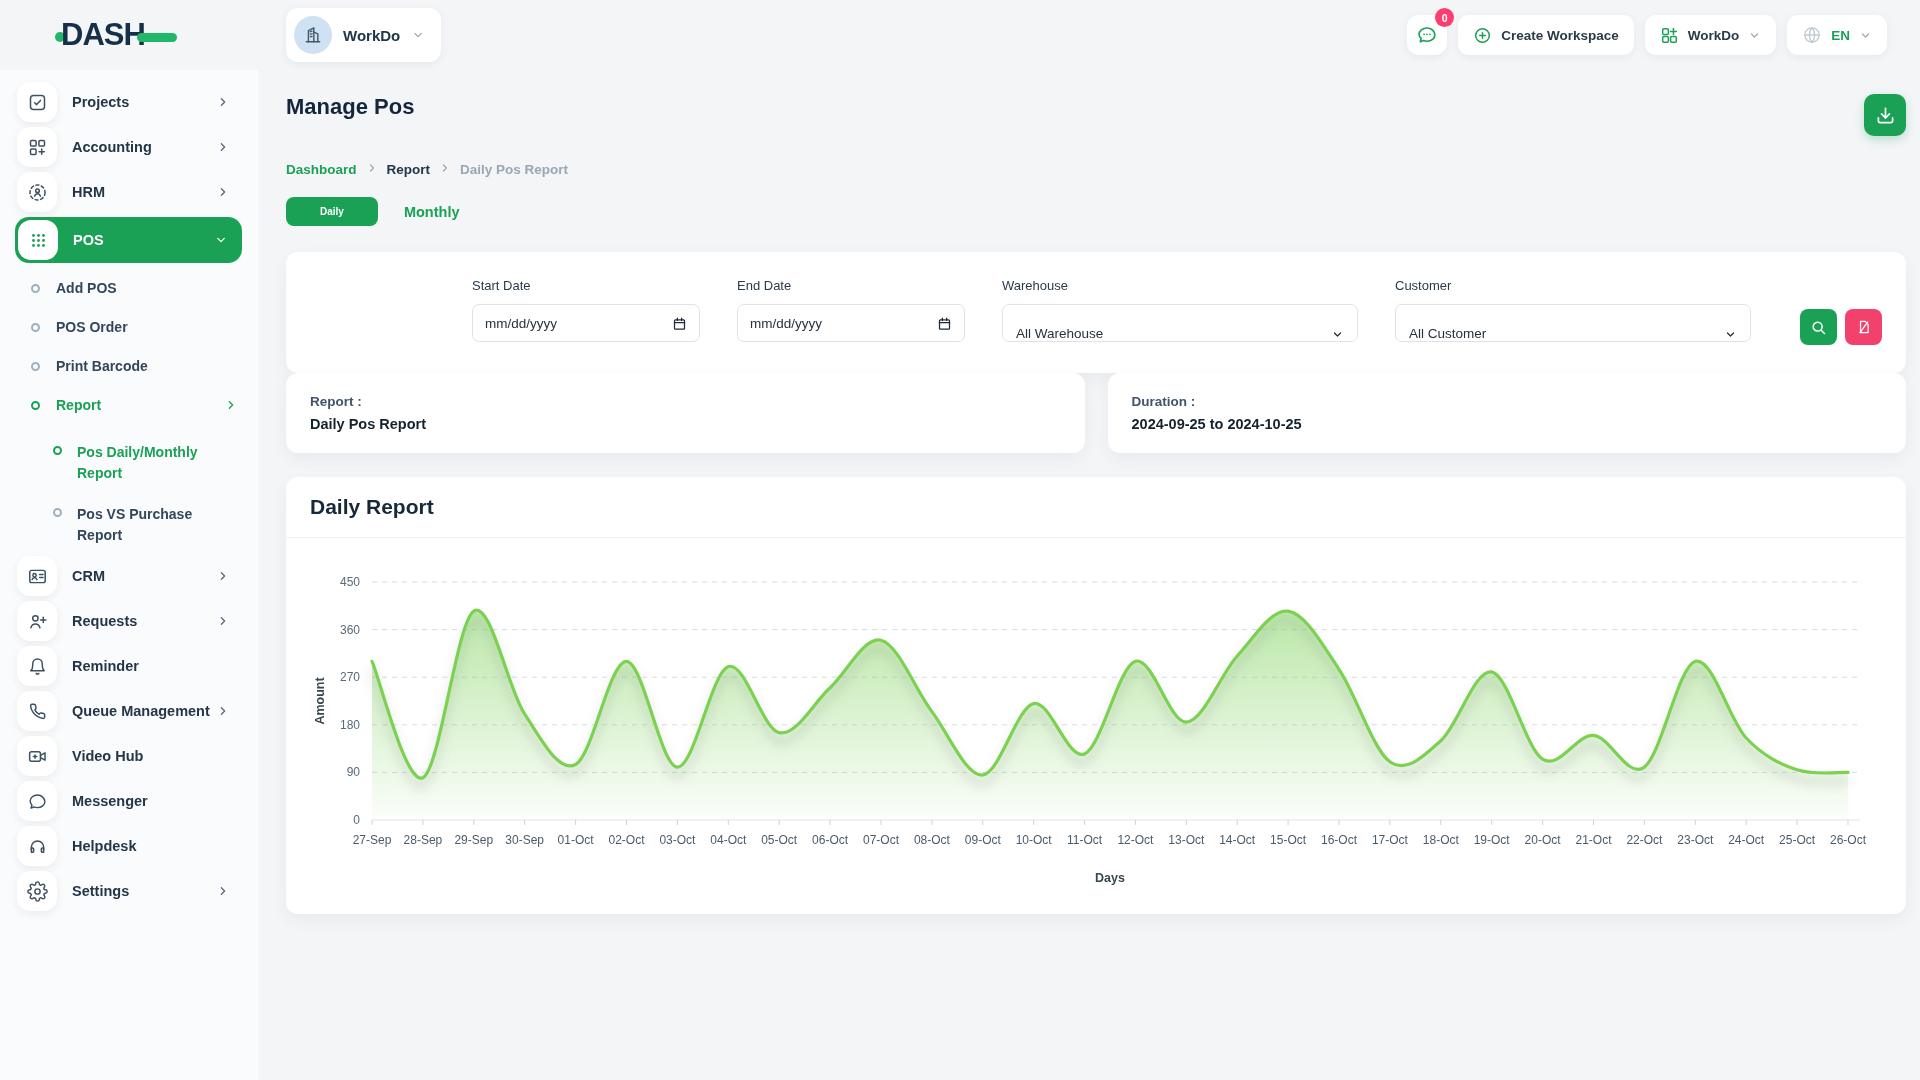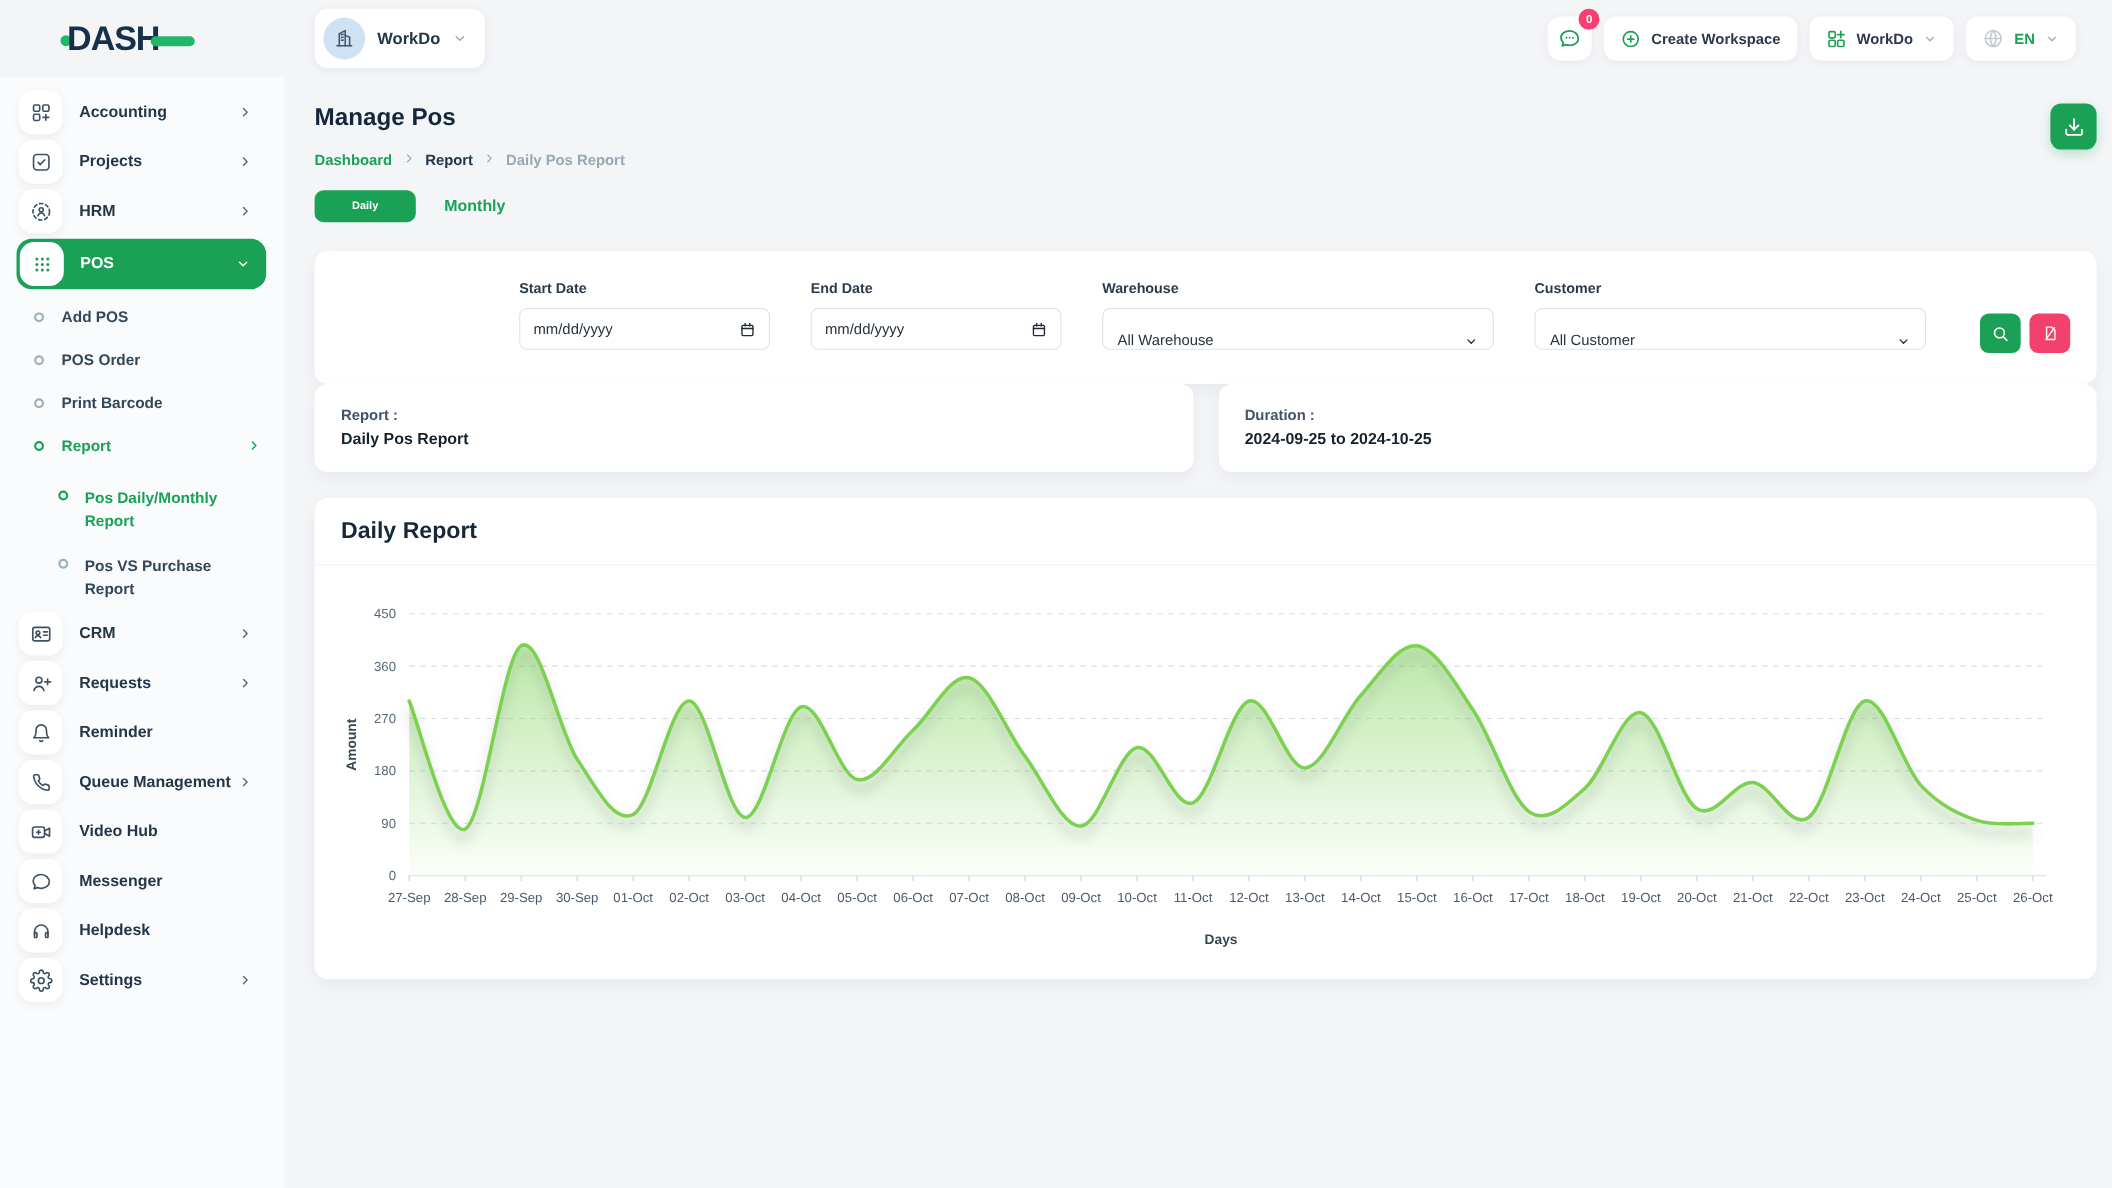--- a/index.html
+++ b/index.html
@@ -58,35 +58,35 @@
   .sub2row .bullet { margin-top:4px; }
   .sub2label { margin-left:15px; font-size:14px; font-weight:600; color:#33465a; width:158px; line-height:1.5; }
   .sub2row.green .sub2label { color:#1aa156; }
 
   
   .main { flex:1; padding:24px 14px 0 28px; overflow:hidden; }
   .title-row { display:flex; align-items:flex-start; justify-content:space-between; }
   .page-title { font-size:22px; font-weight:800; color:#14253c; }
   .dl-btn { width:42px; height:42px; border:none; border-radius:10px; background:#1aa156; color:#fff;
             display:flex; align-items:center; justify-content:center; cursor:pointer; box-shadow:0 4px 10px rgba(26,161,86,.25); }
-  .breadcrumb { display:flex; align-items:flex-start; gap:9px; margin-top:2px; font-size:13.5px; }
+  .breadcrumb { display:flex; align-items:flex-start; gap:9px; margin-top:26px; font-size:13.5px; }
   .bc-link { color:#1aa156; font-weight:600; cursor:pointer; }
   .bc-strong { color:#22364a; font-weight:700; }
   .bc-muted { color:#9aa7b4; font-weight:600; }
   .bc-sep { color:#9aa7b4; display:flex; }
   .tabs { display:flex; align-items:center; gap:26px; margin-top:20px; }
   .tab-active { background:#1aa156; color:#fff; border:none; border-radius:8px; padding:9px 34px; font-size:10px;
                 font-weight:700; font-family:inherit; cursor:pointer; }
   .tab-plain { background:none; border:none; color:#1aa156; font-size:14.5px; font-weight:700; font-family:inherit; cursor:pointer; }
 
   .card { background:#fff; border-radius:12px; box-shadow:0 6px 18px rgba(25,39,62,.05); }
   .filter-card { margin-top:26px; padding:26px 24px 28px 24px; display:flex; align-items:flex-start; }
   .f-spacer { width:162px; flex:0 0 162px; }
   .field { margin-right:37px; }
-  .f-label { display:block; font-size:13px; font-weight:700; color:#2b3a4a; margin-bottom:11px; }
+  .f-label { display:block; font-size:13px; font-weight:400; color:#2b3a4a; margin-bottom:11px; }
   .f-input { height:38px; border:1px solid #dfe3e8; border-radius:7px; background:#fff; display:flex; align-items:center;
              justify-content:space-between; padding:0 12px; font-size:13.5px; color:#28323c; cursor:text; }
   .f-input.date { width:228px; }
   .f-select { width:356px; height:38px; border:1px solid #dfe3e8; border-radius:7px; background:#fff; display:flex;
               align-items:flex-end; justify-content:space-between; padding:0 13px; font-size:13.5px; color:#28323c; cursor:pointer; }
   .f-ico { color:#1f2937; display:flex; }
   .f-btns { margin-left:auto; display:flex; gap:8px; margin-top:31px; }
   .sq-btn { width:37px; height:36px; border:none; border-radius:8px; color:#fff; display:flex; align-items:center;
             justify-content:center; cursor:pointer; }
   .sq-btn.green { background:#1aa156; }
@@ -190,42 +190,42 @@
       </button>
     </div>
   </div>
 
   <div class="body-row">
 
     <nav class="sidebar" id="sidebar-nav">
         <div class="srow">
           <span class="sicon">
             <svg width="21" height="21" viewBox="0 0 24 24" fill="none" stroke="currentColor" stroke-width="1.7" stroke-linecap="round" stroke-linejoin="round">
+              <rect x="4" y="4" width="16" height="16" rx="3.5"></rect>
+              <polyline points="8.8 12.2 11 14.4 15.4 9.6"></polyline>
+            </svg>
+          </span>
+          <span class="slabel">Projects</span>
+          <span class="schev">
+            <svg width="14" height="14" viewBox="0 0 24 24" fill="none" stroke="currentColor" stroke-width="2.2" stroke-linecap="round" stroke-linejoin="round">
+              <polyline points="9.2 6.4 14.8 12 9.2 17.6"></polyline>
+            </svg>
+          </span>
+        </div>
+        <div class="srow">
+          <span class="sicon">
+            <svg width="21" height="21" viewBox="0 0 24 24" fill="none" stroke="currentColor" stroke-width="1.7" stroke-linecap="round" stroke-linejoin="round">
               <rect x="4" y="4" width="6.4" height="6.4" rx="1.4"></rect>
               <rect x="13.6" y="4" width="6.4" height="6.4" rx="1.4"></rect>
               <rect x="4" y="13.6" width="6.4" height="6.4" rx="1.4"></rect>
               <line x1="16.8" y1="13.8" x2="16.8" y2="19.8"></line>
               <line x1="13.8" y1="16.8" x2="19.8" y2="16.8"></line>
             </svg>
           </span>
           <span class="slabel">Accounting</span>
-          <span class="schev">
-            <svg width="14" height="14" viewBox="0 0 24 24" fill="none" stroke="currentColor" stroke-width="2.2" stroke-linecap="round" stroke-linejoin="round">
-              <polyline points="9.2 6.4 14.8 12 9.2 17.6"></polyline>
-            </svg>
-          </span>
-        </div>
-        <div class="srow">
-          <span class="sicon">
-            <svg width="21" height="21" viewBox="0 0 24 24" fill="none" stroke="currentColor" stroke-width="1.7" stroke-linecap="round" stroke-linejoin="round">
-              <rect x="4" y="4" width="16" height="16" rx="3.5"></rect>
-              <polyline points="8.8 12.2 11 14.4 15.4 9.6"></polyline>
-            </svg>
-          </span>
-          <span class="slabel">Projects</span>
           <span class="schev">
             <svg width="14" height="14" viewBox="0 0 24 24" fill="none" stroke="currentColor" stroke-width="2.2" stroke-linecap="round" stroke-linejoin="round">
               <polyline points="9.2 6.4 14.8 12 9.2 17.6"></polyline>
             </svg>
           </span>
         </div>
         <div class="srow">
           <span class="sicon">
             <svg width="21" height="21" viewBox="0 0 24 24" fill="none" stroke="currentColor" stroke-width="1.7" stroke-linecap="round" stroke-linejoin="round">
               <circle cx="12" cy="12" r="8.6" stroke-dasharray="3.4 3"></circle>

